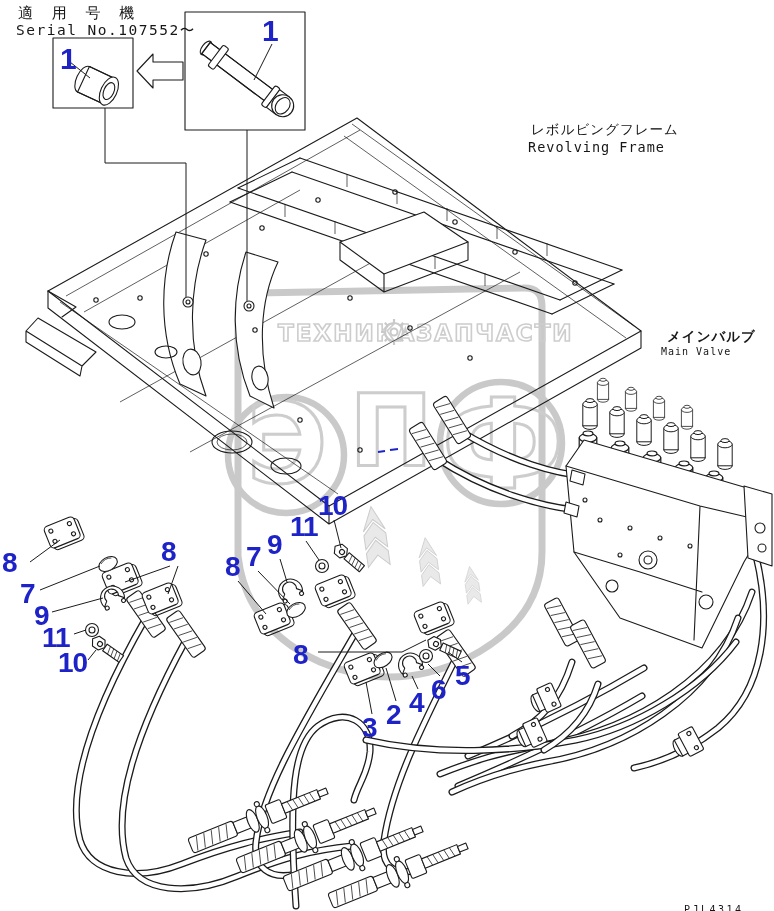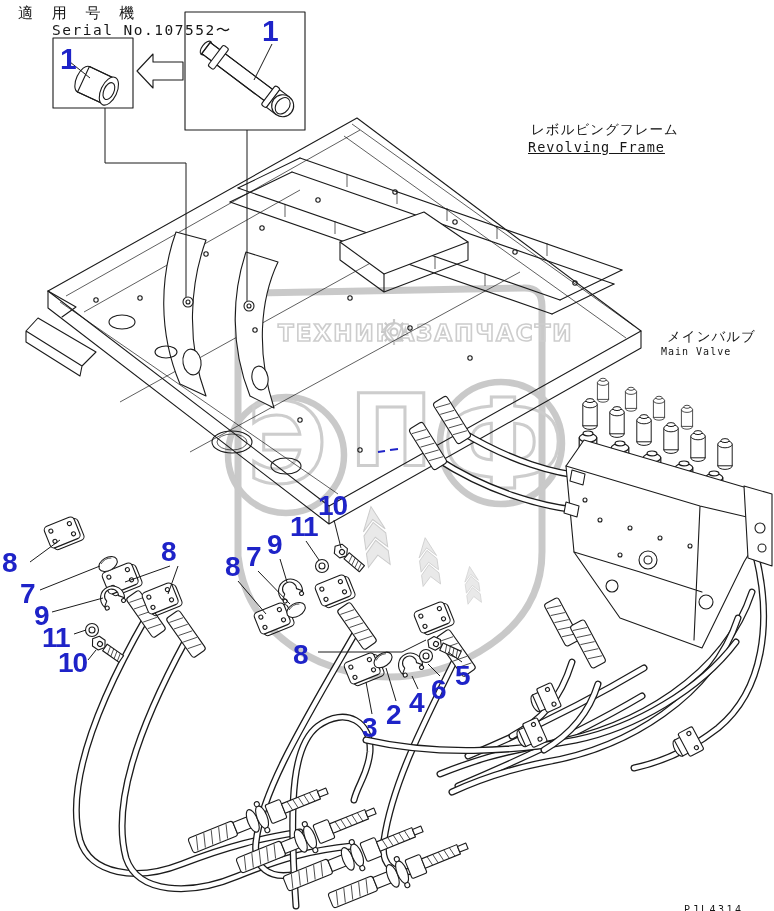--- a/index.html
+++ b/index.html
@@ -325,26 +325,26 @@
     <path d="M 396,701 L 386,668"></path>
     <path d="M 418,689 L 412,676"></path>
     <path d="M 440,676 L 428,664"></path>
     <path d="M 462,662 L 448,652"></path>
   </g>
 
   <path class="blue" d="M 378,452 l 7,-1 M 390,450 l 8,-1"></path>
 </svg>
 
 <div class="txt jp" style="left:18px;top:4px;font-size:15px;letter-spacing:7px;text-align:center;">適 用 号 機</div>
-<div class="txt mono" style="left:16px;top:21px;font-size:14.5px;letter-spacing:1.5px;margin-left:36px;">Serial No.107552〜</div>
+<div class="txt mono" style="left:16px;top:21px;font-size:14.5px;letter-spacing:1.5px;">Serial No.107552〜</div>
 
 <div class="txt jp" style="left:531px;top:121px;font-size:13.5px;letter-spacing:1px;font-family:Liberation Mono, monospace;">レボルビングフレーム</div>
-<div class="txt mono" style="left:528px;top:139px;font-size:13.5px;letter-spacing:1px;text-decoration:underline;">Revolving Frame</div>
-
-<div class="txt jp" style="left:667px;top:328px;font-size:13.5px;letter-spacing:1px;">メインバルブ</div>
+<div class="txt mono" style="left:528px;top:139px;font-size:13.5px;letter-spacing:1px;">Revolving Frame</div>
+
+<div class="txt jp" style="left:667px;top:328px;font-size:13.5px;letter-spacing:1px;font-weight:bold;">メインバルブ</div>
 <div class="txt mono" style="left:661px;top:346px;font-size:10px;letter-spacing:1px;">Main Valve</div>
 
 <div class="txt mono" style="left:684px;top:904px;font-size:10px;letter-spacing:2.5px;">PJL4314</div>
 
 <div class="callout" style="left:60px;top:44px;font-size:30px;">1</div>
 <div class="callout" style="left:262px;top:16px;font-size:30px;">1</div>
 <div class="callout" style="left:2px;top:549px;">8</div>
 <div class="callout" style="left:20px;top:580px;">7</div>
 <div class="callout" style="left:34px;top:602px;">9</div>
 <div class="callout" style="left:42px;top:624px;">11</div>

